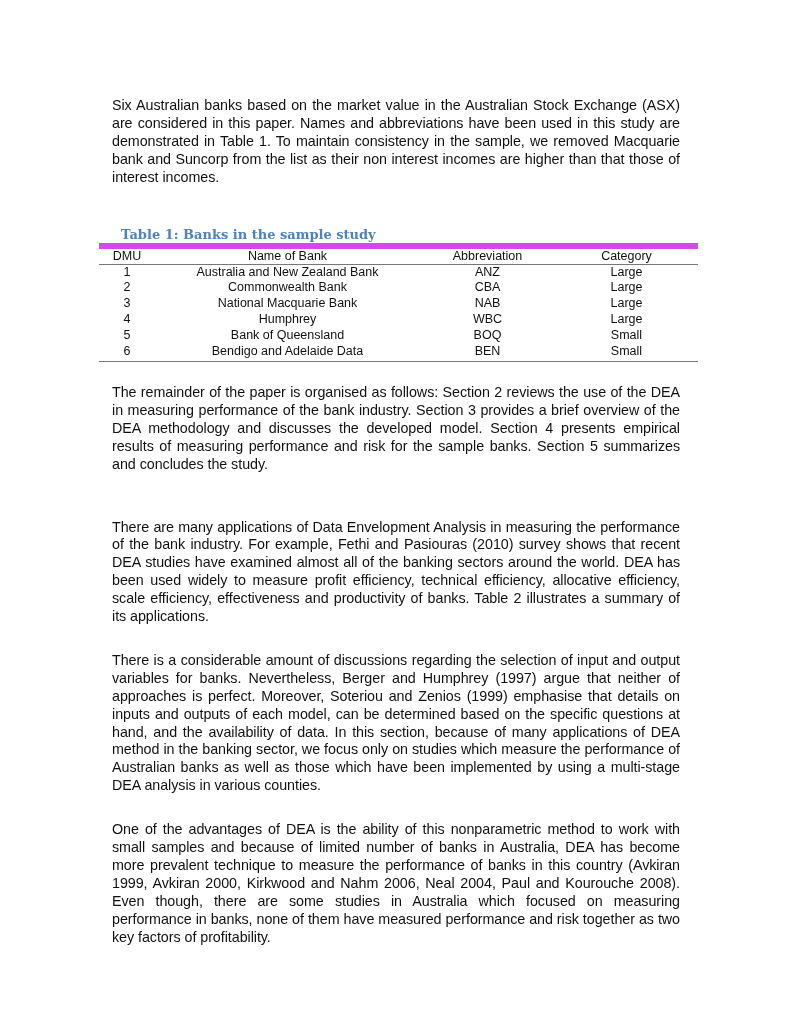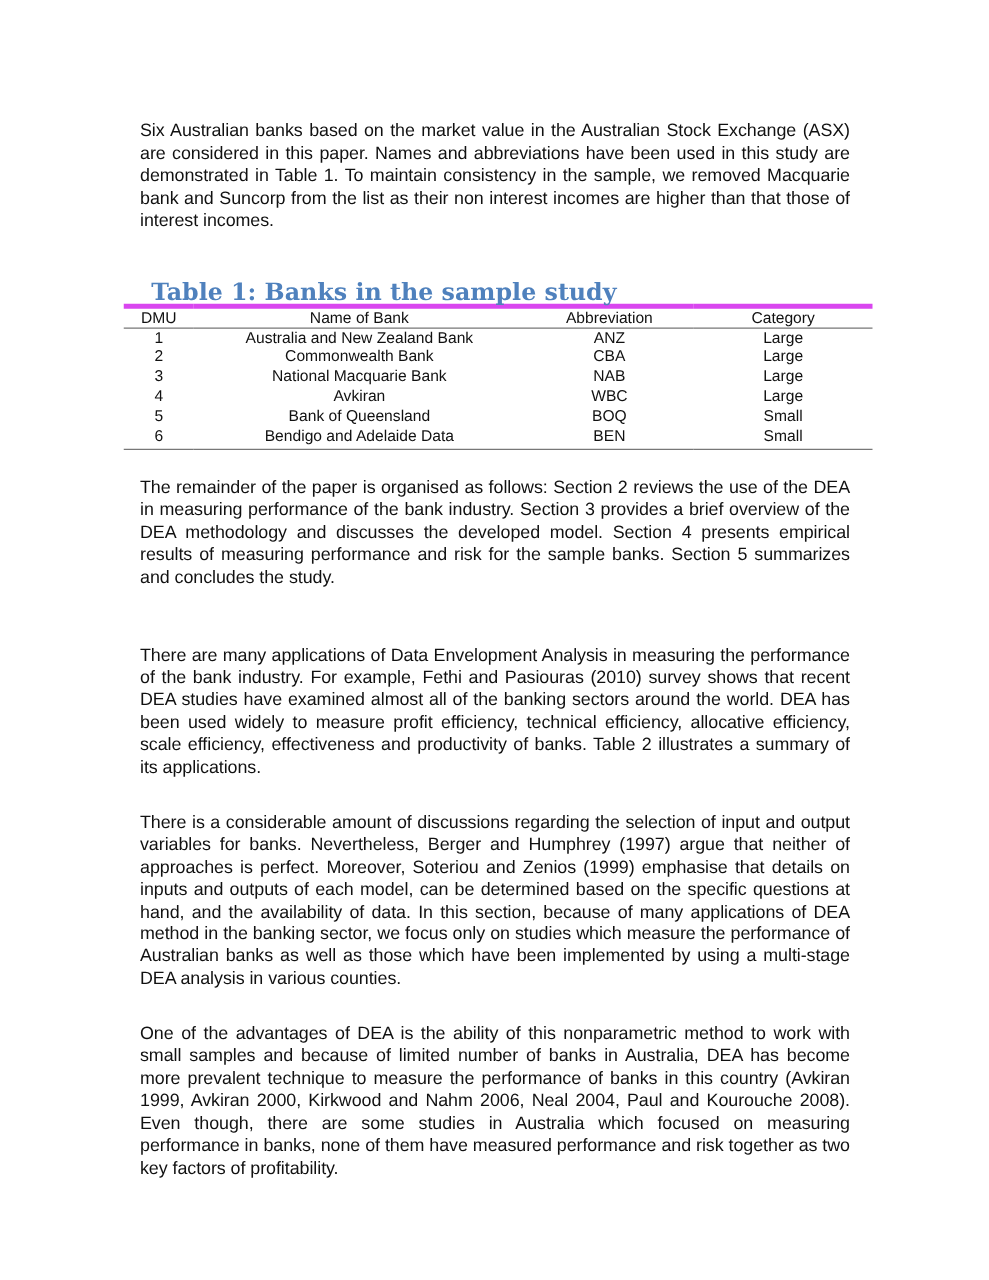--- a/index.html
+++ b/index.html
@@ -25,34 +25,34 @@
       margin: 4px;
       font-size: 14.3px;
       line-height: 17.9px;
       text-align: justify;
       letter-spacing: -0.05px;
     }
     .caption {
       font-family: "DejaVu Serif", "Liberation Serif", serif;
       font-weight: bold;
       color: #4f81bd;
-      font-size: 19px;
+      font-size: 13px;
       margin: 0 0 0 13px;
       line-height: 17px;
     }
     table.banks {
       margin-left: -9px;
       width: 599px;
       border-collapse: collapse;
       font-size: 12.5px;
       line-height: 15.9px;
     }
     table.banks th {
       font-weight: normal;
-      border-top: 4px solid #d946ef;
+      border-top: 6px solid #d946ef;
       border-bottom: 1px solid #777;
       padding: 0;
       line-height: 15px;
     }
     table.banks td {
       padding: 0;
       text-align: center;
     }
     table.banks tr.last td {
       border-bottom: 1px solid #777;
@@ -103,21 +103,21 @@
         <td>Large</td>
       </tr>
       <tr>
         <td>3</td>
         <td>National Macquarie Bank</td>
         <td>NAB</td>
         <td>Large</td>
       </tr>
       <tr>
         <td>4</td>
-        <td>Avkiran</td>
+        <td>Humphrey</td>
         <td>WBC</td>
         <td>Large</td>
       </tr>
       <tr>
         <td>5</td>
         <td>Bank of Queensland</td>
         <td>BOQ</td>
         <td>Small</td>
       </tr>
       <tr class="last">

